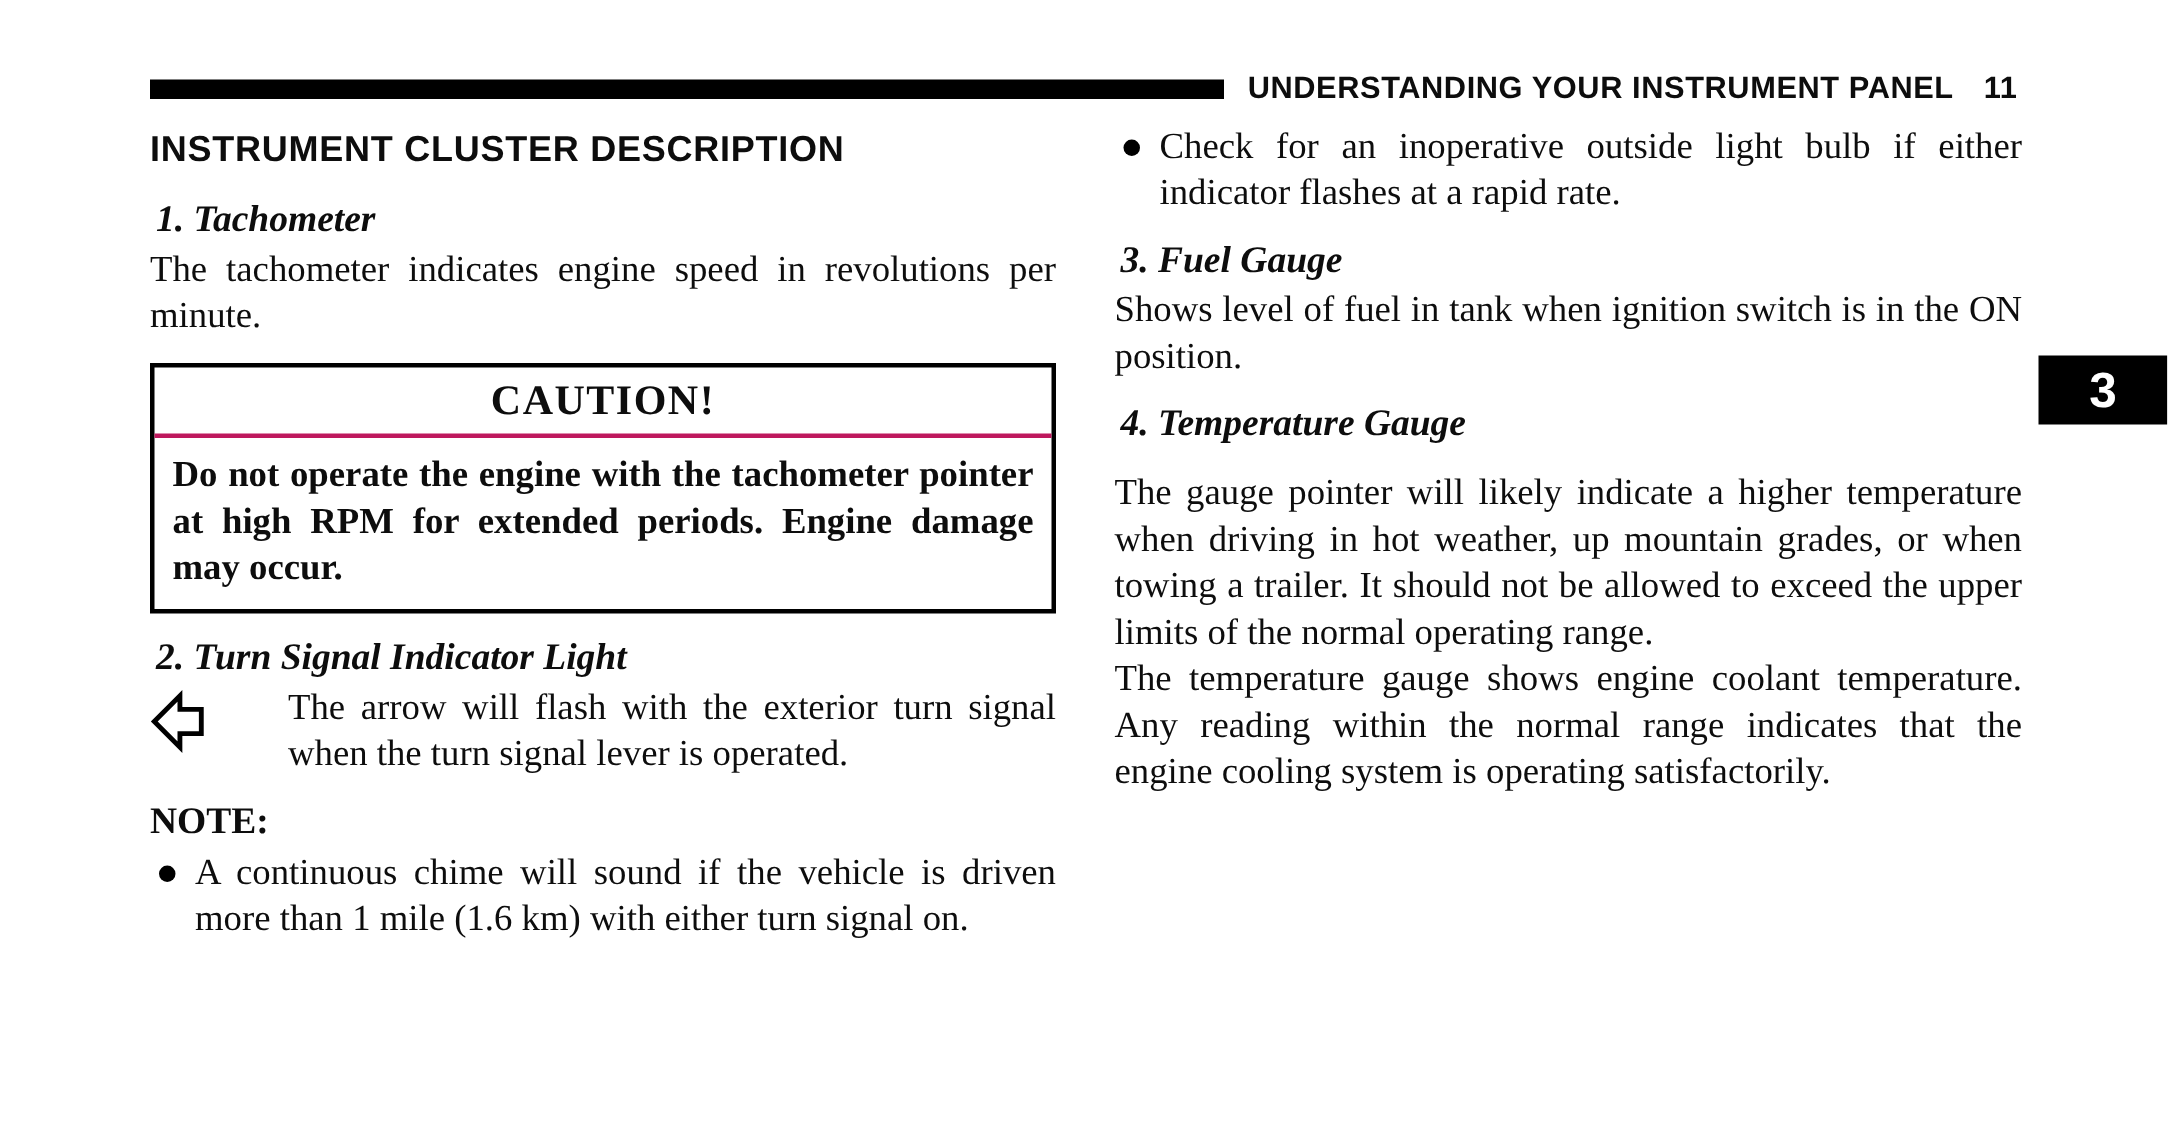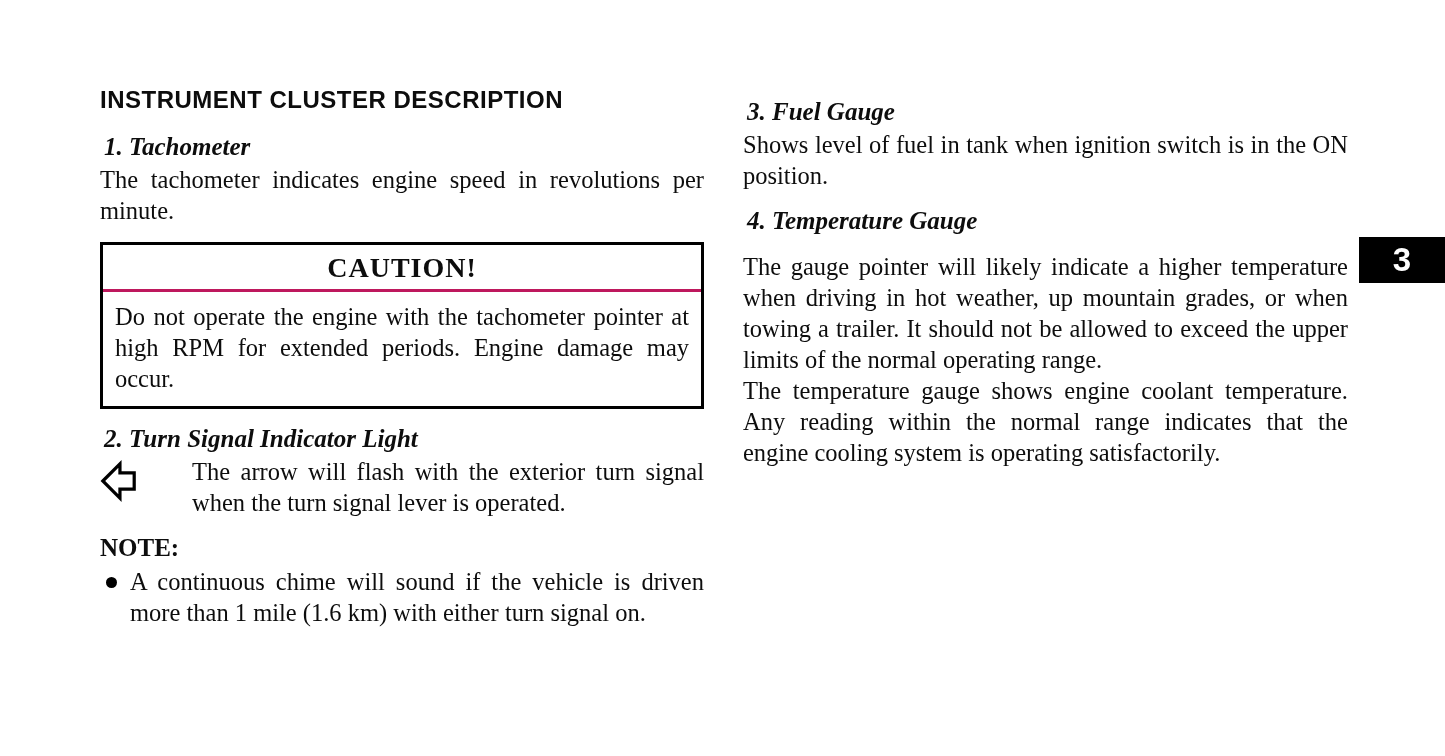--- a/index.html
+++ b/index.html
@@ -92,21 +92,21 @@
   }
   .caution-title {
     text-align: center;
     font-weight: bold;
     font-size: 28px;
     letter-spacing: 1px;
     padding: 7px 0 6px 0;
     border-bottom: 3px solid #be185d;
   }
   .caution-body {
-    font-weight: normal;
+    font-weight: bold;
     text-align: justify;
     padding: 9px 12px 12px 12px;
     line-height: 31px;
     border-radius: 12px;
   }
 
   
   .icon-para { display: flex; margin-top: 2px; }
   .icon-para .icon-wrap { flex: none; width: 48px; padding-top: 4px; }
   .icon-para p { flex: 1; text-align: justify; margin-left: 44px; }
@@ -129,20 +129,25 @@
   .bullet-item p { flex: 1; text-align: justify; }
   .col.right .bullet-item { margin-top: 0; }
 
   .para-gap { margin-top: 15px; text-align: justify; }
 </style>
 </head>
 <body>
 
 <div class="page">
 
+  <header class="page-header">
+    <div class="header-bar"></div>
+    <div class="header-title">UNDERSTANDING YOUR INSTRUMENT PANEL</div>
+    <div class="header-page-number">11</div>
+  </header>
 
   <div class="chapter-tab">3</div>
 
   <main class="columns">
 
     <section class="col left">
 
       <h1 class="section-title">INSTRUMENT CLUSTER DESCRIPTION</h1>
 
       <h2 class="item-heading first">1. Tachometer</h2>
@@ -168,20 +173,24 @@
 
       <div class="bullet-item">
         <span class="bullet"></span>
         <p>A continuous chime will sound if the vehicle is driven more than 1 mile (1.6 km) with either turn signal on.</p>
       </div>
 
     </section>
 
     <section class="col right">
 
+      <div class="bullet-item">
+        <span class="bullet"></span>
+        <p>Check for an inoperative outside light bulb if either indicator flashes at a rapid rate.</p>
+      </div>
 
       <h2 class="item-heading">3. Fuel Gauge</h2>
       <p class="body">Shows level of fuel in tank when ignition switch is in the ON position.</p>
 
       <h2 class="item-heading">4. Temperature Gauge</h2>
       <p class="body para-gap">The gauge pointer will likely indicate a higher temperature when driving in hot weather, up mountain grades, or when towing a trailer. It should not be allowed to exceed the upper limits of the normal operating range.</p>
       <p class="body">The temperature gauge shows engine coolant temperature. Any reading within the normal range indicates that the engine cooling system is operating satisfactorily.</p>
 
     </section>
 

